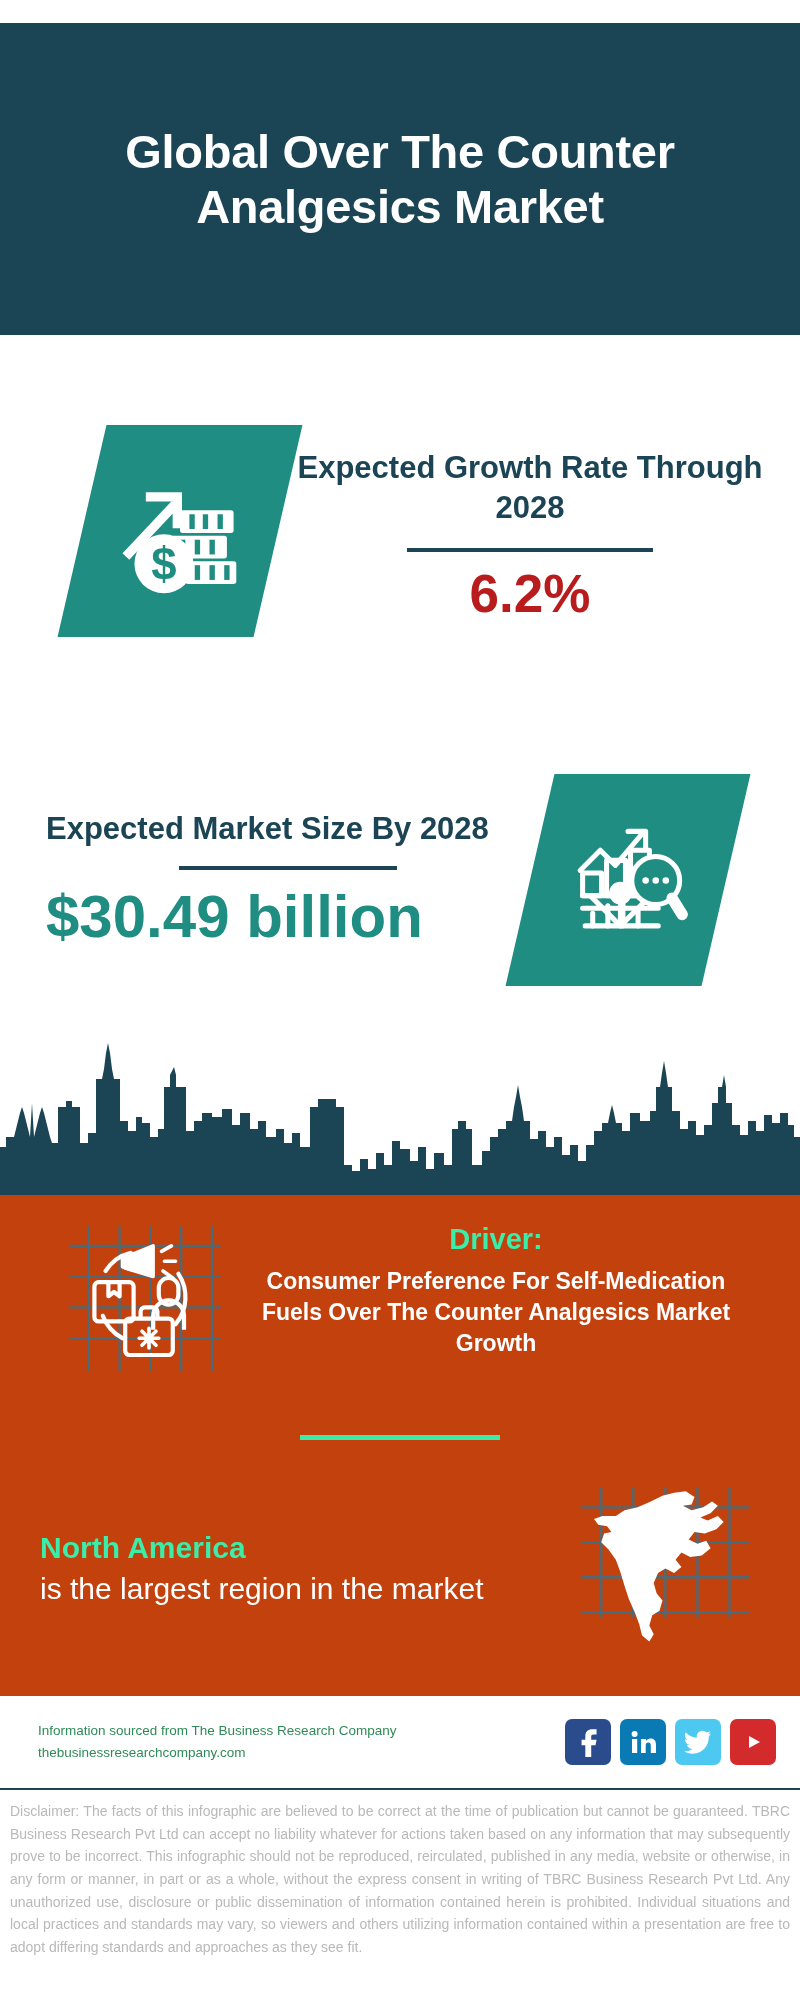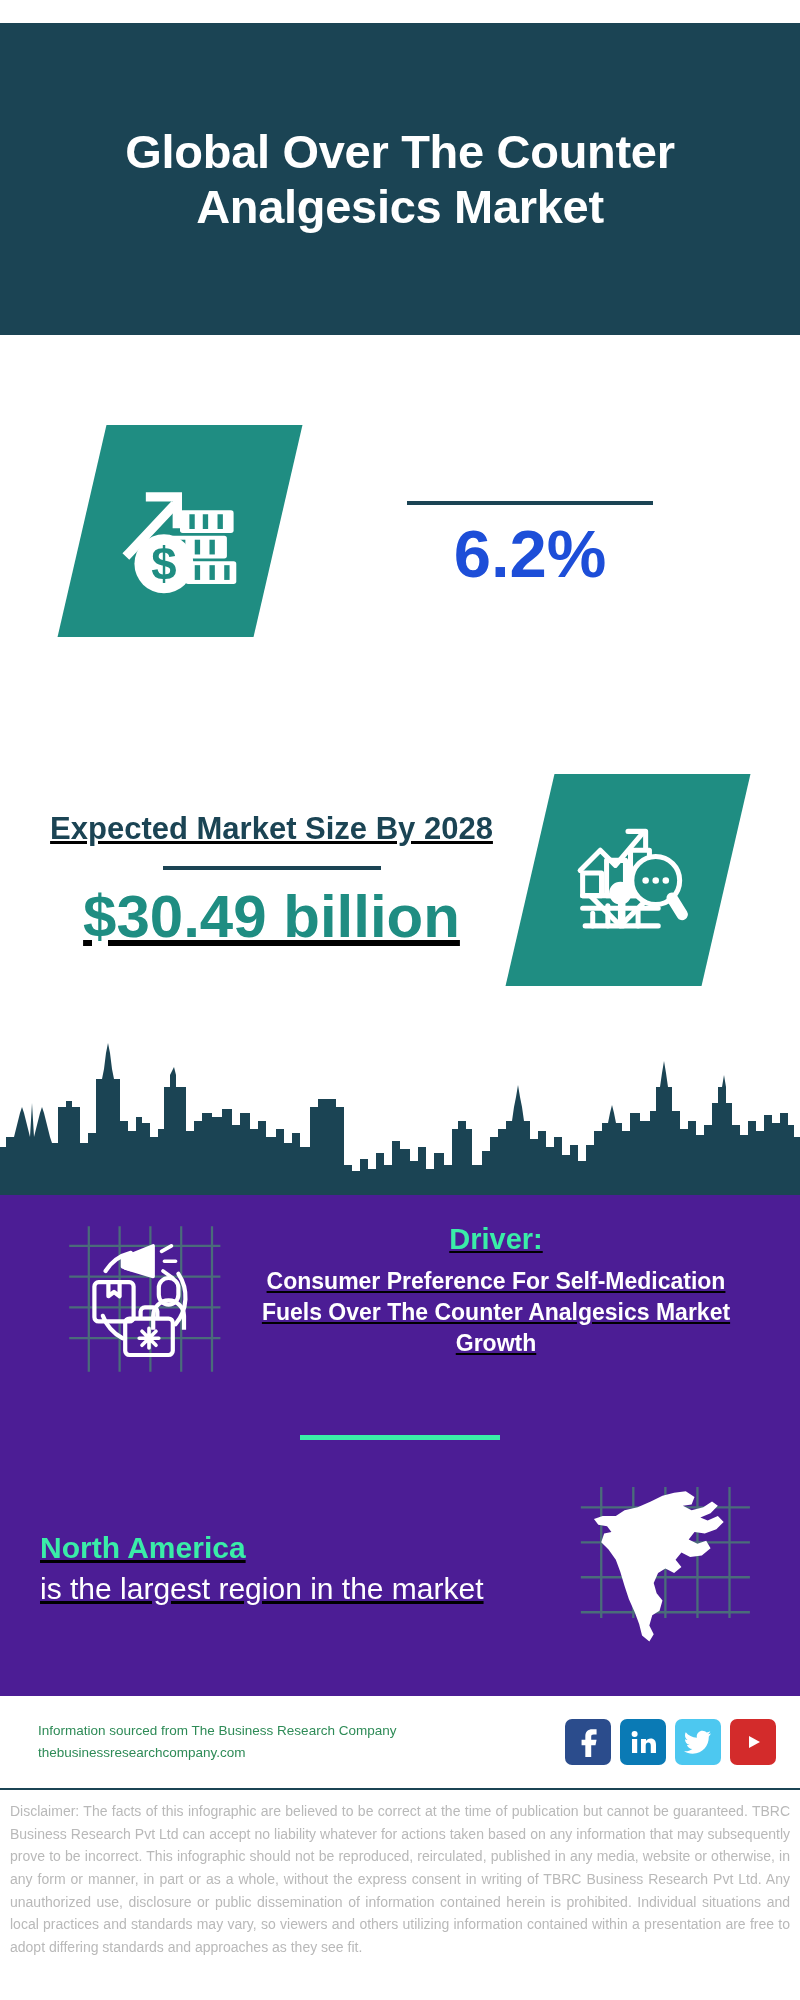--- a/index.html
+++ b/index.html
@@ -28,35 +28,35 @@
     transform:skewX(-13deg); position:relative; flex:none;
   }
   .para-inner { transform:skewX(13deg); width:100%; height:100%;
     display:flex; align-items:center; justify-content:center; }
   .stat1 .para-wrap { margin-left:82px; margin-top:-8px; }
   .stat1 .txt { flex:1; text-align:center; padding-left:8px; padding-right:26px; }
   .stat-label {
     color:#1b4454; font-size:31px; font-weight:bold; line-height:1.3;
   }
   .rule-dark { width:246px; height:4px; background:#1b4454; margin:20px auto 14px; }
-  .stat-value { color:#1d4ed8; font-size:67px; font-weight:bold; line-height:1.05; }
+  .stat-value { color:#b91c1c; font-size:53px; font-weight:bold; line-height:1.05; }
 
   
   .stat2 { height:290px; display:flex; align-items:center; position:relative; }
-  .stat2 .txt { flex:1; text-align:center; padding-left:13px;text-decoration:underline; }
+  .stat2 .txt { flex:1; text-align:left; padding-left:46px; }
   .stat2 .para-wrap { margin-right:74px; }
   .rule-dark2 { width:218px; height:4px; background:#1b4454; margin:17px auto 12px; }
   .stat-value2 { color:#1f8d82; font-size:60px; font-weight:bold; white-space:nowrap; }
 
   
   .skyline-wrap { position:relative; height:170px; }
   .skyline-wrap svg { display:block; width:800px; height:170px; }
 
   
-  .darkbody { background:#4c1d95; padding:0; position:relative;text-decoration:underline; }
+  .darkbody { background:#c2410c; padding:0; position:relative; }
 
   .driver-row { display:flex; align-items:flex-start; padding:20px 24px 0 58px; }
   .icon-box { width:168px; height:168px; flex:none; position:relative; }
   .driver-text { flex:1; text-align:center; padding:8px 20px 0 10px; }
   .driver-title { color:#3aeda8; font-size:29px; font-weight:bold; margin-bottom:10px; }
   .driver-body { color:#fff; font-size:23px; font-weight:bold; line-height:1.34; }
 
   .rule-mint { width:200px; height:5px; background:#3aeda8; margin:52px auto 0; }
 
   .region-row { display:flex; align-items:center; padding:44px 44px 40px 40px; }
@@ -116,20 +116,21 @@
                 <rect x="83" y="77" width="4" height="11"></rect>
               </g>
               <circle cx="38" cy="76" r="22" fill="#fff"></circle>
               <text x="38" y="88" font-size="34" font-weight="bold" fill="#1f8d82" text-anchor="middle" font-family="Liberation Sans, sans-serif">$</text>
             </svg>
           </span>
         </div>
       </div>
     </div>
     <div class="txt">
+      <div class="stat-label">Expected Growth Rate Through 2028</div>
       <div class="rule-dark"></div>
       <div class="stat-value">6.2%</div>
     </div>
   </div>
 
   <div class="stat2">
     <div class="txt">
       <div class="stat-label">Expected Market Size By 2028</div>
       <div class="rule-dark2"></div>
       <div class="stat-value2">$30.49 billion</div>

